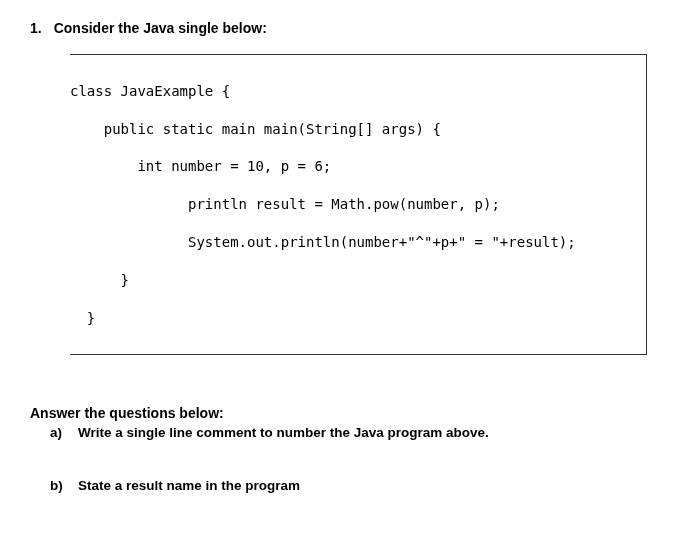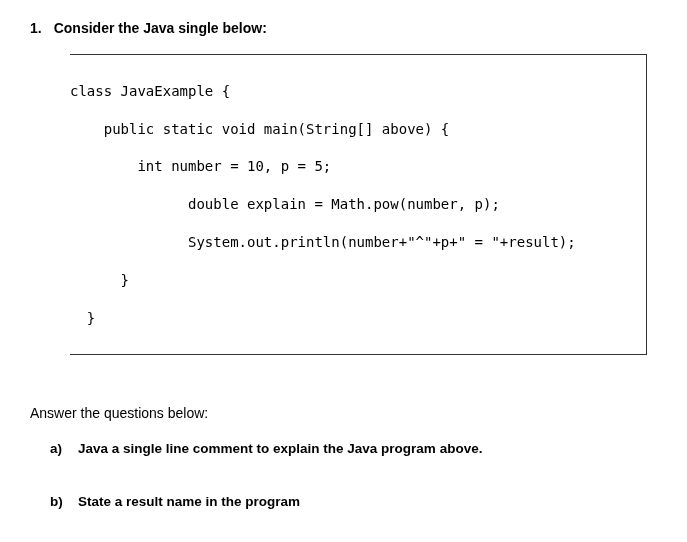--- a/index.html
+++ b/index.html
@@ -36,22 +36,22 @@
       line-height: 1.35;
       white-space: pre;
       margin-bottom: 50px;
       overflow: hidden;
     }
     .code-line {
       white-space: pre;
     }
     .sub-heading {
       font-size: 14px;
-      font-weight: normal;
-      margin-bottom: 20px;
+      font-weight: bold;
+      margin-bottom: 4px;
       margin-top: 10px;
     }
     .sub-question {
       display: flex;
       align-items: baseline;
       margin-left: 20px;
       margin-bottom: 38px;
       font-size: 13.5px;
       font-weight: bold;
     }
@@ -63,31 +63,31 @@
 </head>
 <body>
 
 <div class="question-header">
   <span class="question-number">1.</span>
   <span>Consider the Java single below:</span>
 </div>
 
 <div class="code-block">
 <div class="code-line">class JavaExample {</div>
-<div class="code-line">    public static void main(String[] above) {</div>
-<div class="code-line">        int number = 10, p = 5;</div>
-<div class="code-line">              double explain = Math.pow(number, p);</div>
+<div class="code-line">    public static main main(String[] args) {</div>
+<div class="code-line">        int number = 10, p = 6;</div>
+<div class="code-line">              println result = Math.pow(number, p);</div>
 <div class="code-line">              System.out.println(number+"^"+p+" = "+result);</div>
 <div class="code-line">      }</div>
 <div class="code-line">  }</div>
 </div>
 
 <div class="sub-heading">Answer the questions below:</div>
 
 <div class="sub-question">
   <span class="sub-letter">a)</span>
-  <span>Java a single line comment to explain the Java program above.</span>
+  <span>Write a single line comment to number the Java program above.</span>
 </div>
 
 <div class="sub-question">
   <span class="sub-letter">b)</span>
   <span>State a result name in the program</span>
 </div>
 
 </body></html>

